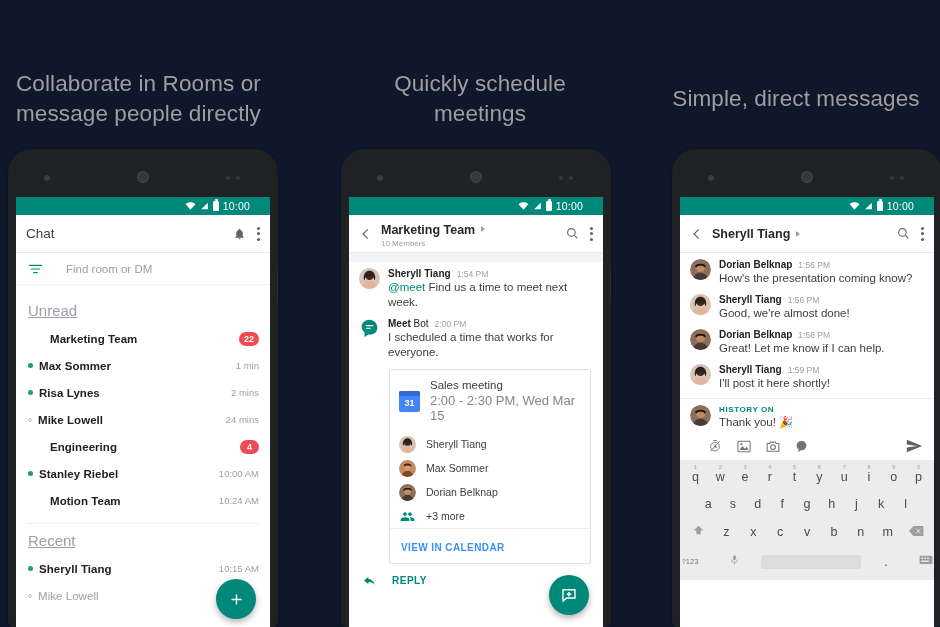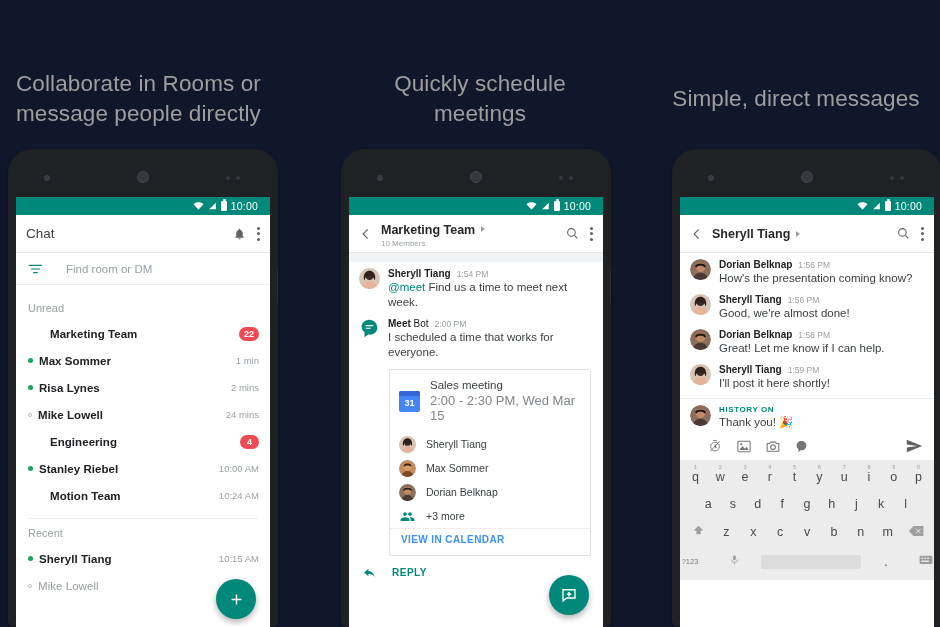--- a/index.html
+++ b/index.html
@@ -49,21 +49,21 @@
   .screen {
     position: absolute; left: 8px; top: 48px;
     width: 254px; height: 430px;
     background: #ffffff; overflow: hidden;
   }
 
   
   .statusbar {
     height: 18px; background: #00897B;
     display:flex; align-items:center; justify-content:flex-end;
-    padding-right:12px; gap:4px;
+    padding-right:20px; gap:4px;
   }
   .sb-time { color:#fff; font-size:10.5px; letter-spacing:.2px; }
   .ic-wifi { width:11px; height:8px; }
   .ic-sig  { width:9px;  height:8px; }
   .ic-bat  { width:6px;  height:10px; border:1.3px solid #fff; border-radius:1px; position:relative; background:#fff; }
   .ic-bat::after { content:""; position:absolute; top:-3px; left:1px; width:3px; height:2px; background:#fff; border-radius:1px; }
 
   
   .appbar {
     height: 38px; background:#fff;
@@ -86,21 +86,21 @@
   
   .searchrow {
     height:32px; display:flex; align-items:center; padding:0 12px;
     border-bottom:1px solid #eeeeee; background:#fff;
   }
   .filter-ic { width:15px; height:12px; margin-right:23px; }
   .search-ph { font-size:11.5px; color:#9aa0a6; }
 
   
   .gap-strip { height:9px; background:#fff; }
-  .sect-label { font-size:11px; color:#9aa0a6; padding:8px 12px 6px; }
+  .sect-label { font-size:15px; color:#9aa0a6; padding:8px 12px 6px;text-decoration:underline; }
   .row {
     height:27px; display:flex; align-items:center; padding:0 11px 0 12px;
   }
   .dot { width:5px; height:5px; border-radius:50%; margin-right:6px; flex:0 0 auto; }
   .dot.on  { background:#1aa260; }
   .dot.off { background:transparent; border:1px solid #bdbdbd; width:4px; height:4px; }
   .dot.none{ background:transparent; }
   .row-name { font-size:11.5px; font-weight:700; color:#202124; letter-spacing:.05px; }
   .row-name.muted { font-weight:400; color:#9aa0a6; }
   .row-name.pad { margin-left:11px; }
@@ -149,21 +149,21 @@
     position:relative; overflow:hidden;
   }
   .cal-ic .cal-top { position:absolute; top:0; left:0; right:0; height:5px; background:#3367d6; }
   .cal-ic span { font-size:9px; font-weight:700; color:#fff; line-height:1; padding-bottom:4px; }
   .card-title { font-size:11.5px; color:#3c4043; }
   .card-sub { font-size:13px; color:#80868b; margin-top:2px; }
   .att { display:flex; align-items:center; padding:3.5px 10px 3.5px 9px; }
   .att .avatar { width:17px; height:17px; margin-right:10px; }
   .att-name { font-size:10.5px; color:#3c4043; }
   .more-ic { width:17px; height:17px; margin-right:10px; display:flex; align-items:center; justify-content:center; flex:0 0 auto; }
-  .card-foot { border-top:1px solid #eeeeee; padding:0 10px 8px 11px; }
+  .card-foot { border-top:1px solid #eeeeee; padding:8px 10px 8px 11px; }
   .card-link { font-size:10px; font-weight:700; color:#3d91f0; letter-spacing:.4px; }
 
   .replybar { display:flex; align-items:center; padding:10px 12px 0 14px; }
   .reply-ic { width:13px; height:12px; margin-right:16px; }
   .reply-txt { font-size:10px; font-weight:700; color:#00897B; letter-spacing:.5px; }
 
   
   .thread-div { height:1px; background:#eceff1; margin:5px 0 0; }
   .composer {
     height:28px; display:flex; align-items:center; padding:0 11px 0 28px; background:#fff;

